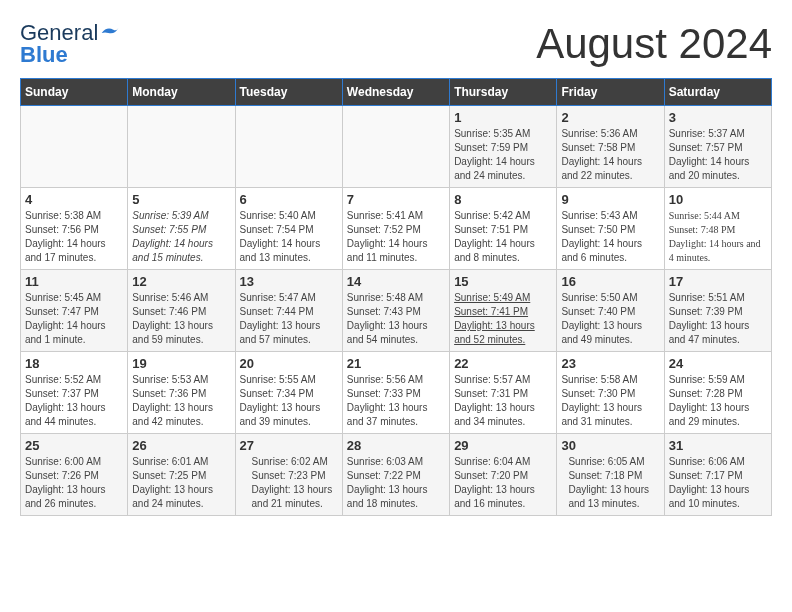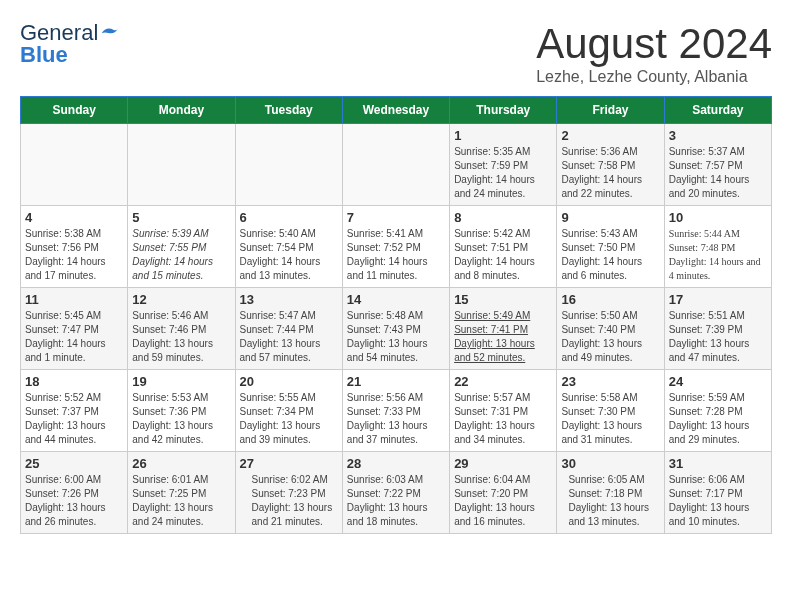--- a/index.html
+++ b/index.html
@@ -29,21 +29,21 @@
       color: #1a3a5c;
     }
     .logo-general { color: #1a3a5c; }
     .logo-blue { color: #2e7ad1; }
     .logo-bird {
       width: 20px;
       height: 20px;
       margin-left: 2px;
     }
     .title-area {
-      text-align: left;
+      text-align: center;
     }
     .month-title {
       font-size: 42px;
       font-weight: normal;
       color: #333;
     }
     .subtitle {
       font-size: 16px;
       color: #555;
     }
@@ -84,40 +84,39 @@
       font-size: 10px;
       color: #444;
       line-height: 1.4;
     }
     tr:nth-child(odd) td {
       background: #f5f5f5;
     }
     tr:nth-child(even) td {
       background: #fff;
     }
-    .calendar thead tr th { background: #15803d; text-align: center; }
+    .calendar thead tr th { background: #404040; }
   </style>
 </head>
 <body>
 
 <div class="header">
   <div class="logo">
     <div class="logo-text">
       <span class="logo-general">General</span>
       <svg class="logo-bird" viewBox="0 0 24 20" xmlns="http://www.w3.org/2000/svg">
         <path d="M2 10 Q8 2 16 6 Q20 8 22 4 Q18 12 10 10 Q6 9 2 10Z" fill="#2e7ad1"></path>
       </svg>
     </div>
     <div style="margin-top:-4px;">
       <span class="logo-blue" style="color:#2e7ad1;font-size:22px;font-weight:bold;margin-left:0;">Blue</span>
     </div>
   </div>
   <div class="title-area">
     <div class="month-title">August 2024</div>
-    <div class="subtitle">Lezhe, Lezhe County, Albania</div>
   </div>
 </div>
 
 <table class="calendar">
   <thead>
     <tr>
     <th>Sunday</th>
         <th>Monday</th>
         <th>Tuesday</th>
         <th>Wednesday</th>

